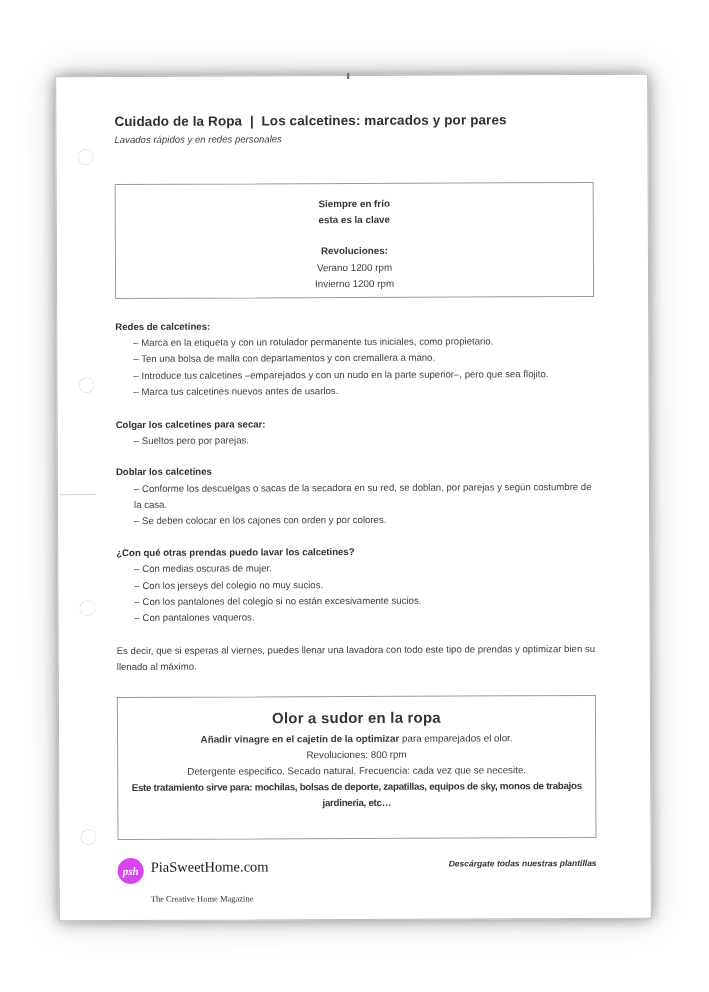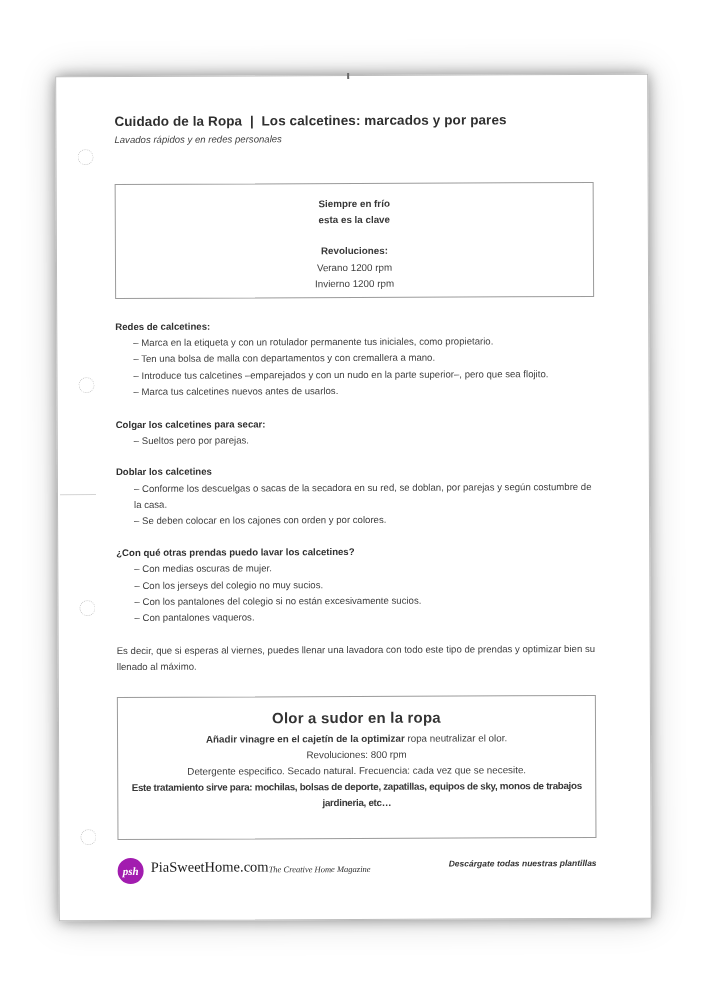--- a/index.html
+++ b/index.html
@@ -122,47 +122,46 @@
     top: 781px;
     display: flex;
     justify-content: space-between;
     align-items: flex-start;
   }
   .brand-block { display: flex; align-items: flex-start; }
   .logo-badge {
     width: 26px;
     height: 26px;
     border-radius: 50%;
-    background: #a21caf;
+    background: #d946ef;
     color: #ffffff;
     font-family: "Liberation Serif", serif;
     font-style: italic;
     font-weight: bold;
     font-size: 11px;
     display: flex;
     align-items: center;
     justify-content: center;
     margin-right: 7px;
     flex: 0 0 auto;
   }
-  .brand-texts { display: flex; flex-direction: row; }
+  .brand-texts { display: flex; flex-direction: column; }
   .brand-name {
     font-family: "Liberation Serif", serif;
     font-size: 14.5px;
     color: #1c1c1c;
     line-height: 17px;
     margin-top: 1px;
   }
   .brand-tagline {
     font-family: "Liberation Serif", serif;
-    font-style: italic;
     font-size: 8.5px;
     color: #2e2e2e;
     line-height: 11px;
-    margin-top: 7px;
+    margin-top: 18px;
   }
   .download-cta {
     font-size: 8.5px;
     font-weight: bold;
     font-style: italic;
     color: #333333;
     margin-top: 2px;
   }
 </style>
 </head>
@@ -216,21 +215,21 @@
         <div class="bullet">– Con medias oscuras de mujer.</div>
         <div class="bullet">– Con los jerseys del colegio no muy sucios.</div>
         <div class="bullet">– Con los pantalones del colegio si no están excesivamente sucios.</div>
         <div class="bullet">– Con pantalones vaqueros.</div>
       </div>
 
       <div class="body-text closing">Es decir, que si esperas al viernes, puedes llenar una lavadora con todo este tipo de prendas y optimizar bien su llenado al máximo.</div>
 
       <div class="box box-bottom">
         <div class="box2-title">Olor a sudor en la ropa</div>
-        <div class="box-line"><span class="bold">Añadir vinagre en el cajetín de la optimizar</span><span> ropa neutralizar el olor.</span></div>
+        <div class="box-line"><span class="bold">Añadir vinagre en el cajetín de la optimizar</span><span> para emparejados el olor.</span></div>
         <div class="box-line">Revoluciones: 800 rpm</div>
         <div class="box-line">Detergente especifico. Secado natural. Frecuencia: cada vez que se necesite.</div>
         <div class="box-line bold box2-serve">Este tratamiento sirve para: mochilas, bolsas de deporte, zapatillas, equipos de sky, monos de trabajos jardineria, etc…</div>
       </div>
 
     </div>
 
     <div class="footer">
       <div class="brand-block">
         <div class="logo-badge">psh</div>

